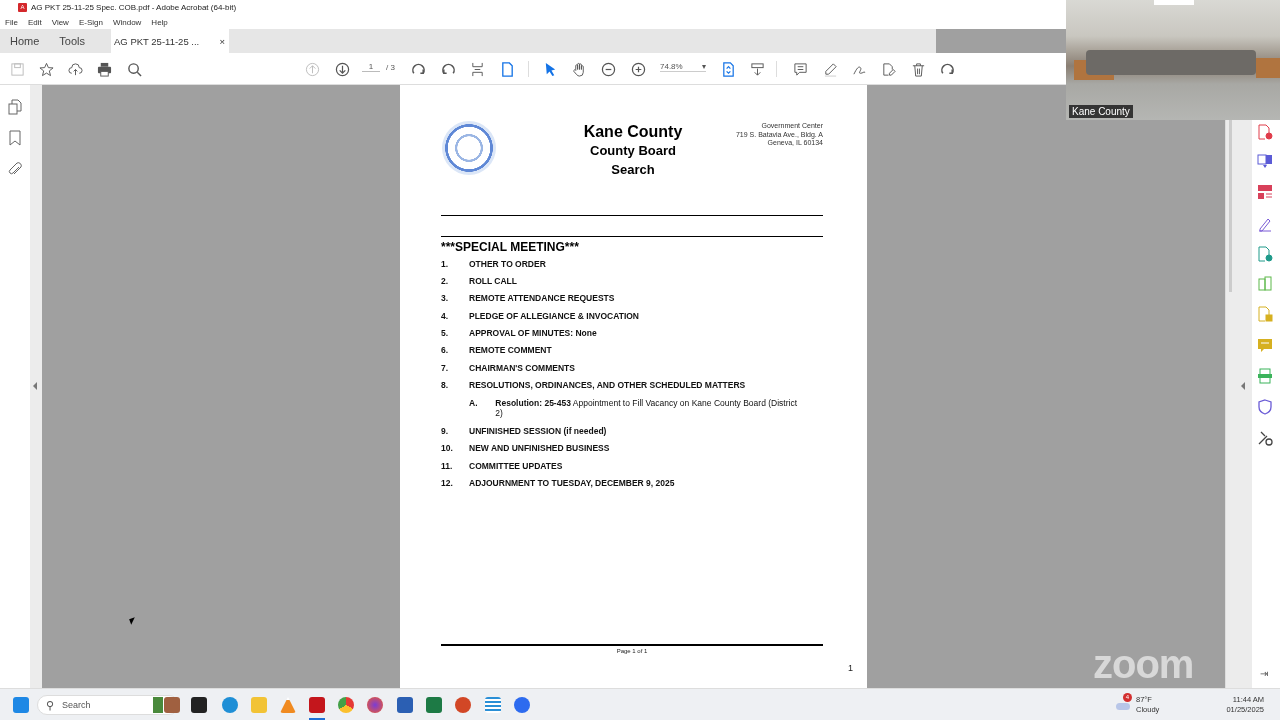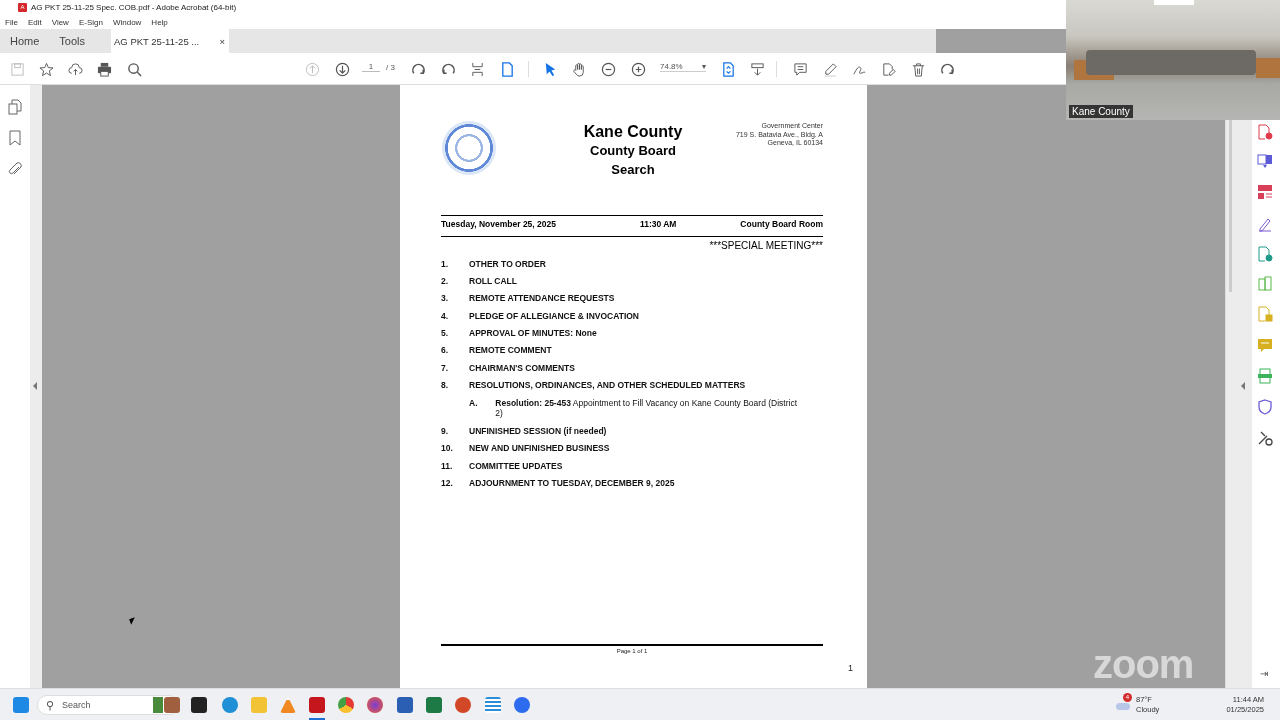--- a/index.html
+++ b/index.html
@@ -24,21 +24,21 @@
 .leftstrip .arr{position:absolute;top:297px;left:3px;width:0;height:0;border-top:4px solid transparent;border-bottom:4px solid transparent;border-right:4px solid #777}
 .docarea{position:absolute;left:42px;top:85px;width:1183px;height:603px;background:#a0a0a0}
 .page{position:absolute;left:400px;top:85px;width:467px;height:603px;background:#fff}
 .seal{position:absolute;left:42px;top:36px;width:54px;height:54px;border-radius:50%;background:radial-gradient(circle,#fff 0 30%,#9bb6e4 31% 36%,#fff 37% 55%,#5f88d6 56% 62%,#dbe6f7 63% 82%,#4b77cc 83% 100%)}
 .hdr-title{position:absolute;left:160px;top:37px;width:146px;text-align:center;font-weight:bold;color:#000}
 .hdr-title .t1{font-size:16px;line-height:19px}
 .hdr-title .t2{font-size:13px;line-height:19px}
 .hdr-addr{position:absolute;right:44px;top:37px;text-align:right;font-size:7px;line-height:8.5px;color:#333}
 .rule{position:absolute;left:41px;width:382px;height:1px;background:#000}
 .meetrow{position:absolute;left:41px;top:134px;width:382px;display:flex;justify-content:space-between;font-size:8.5px;font-weight:bold;color:#000}
-.special{position:absolute;left:41px;top:155px;width:382px;text-align:right;font-size:10px;font-weight:normal;color:#000}
+.special{position:absolute;left:41px;top:155px;width:382px;text-align:left;font-size:12px;font-weight:bold;color:#000}
 .item{position:absolute;left:41px;font-size:8.5px;font-weight:bold;color:#111;display:flex}
 .item .num{width:28px}
 .sub{position:absolute;left:69px;top:313px;font-size:8.5px;color:#111;display:flex;width:330px}
 .sub .num{width:27px;font-weight:bold}
 .sub .body{line-height:10px}
 .sub b{font-weight:bold}
 .footer{position:absolute;left:41px;top:559px;width:382px;height:1.5px;background:#000}
 .pageof{position:absolute;left:41px;top:563px;width:382px;text-align:center;font-size:6px;color:#222}
 .pnum{position:absolute;left:448px;top:578px;font-size:9px;color:#222}
 .rightstrip{position:absolute;left:1225px;top:120px;width:27px;height:568px;background:#ececec;border-left:1px solid #ddd}
@@ -257,25 +257,20 @@
     <div class="t1">Kane County</div>
     <div class="t2">County Board</div>
     <div class="t2">Search</div>
   </div>
   <div class="hdr-addr">
     <div>Government Center</div>
     <div>719 S. Batavia Ave., Bldg. A</div>
     <div>Geneva, IL 60134</div>
   </div>
   <div class="rule" style="top:130px"></div>
-  <div class="meetrow">
-    <span>Tuesday, November 25, 2025</span>
-    <span style="margin-left:20px">11:30 AM</span>
-    <span>County Board Room</span>
-  </div>
   <div class="rule" style="top:151px"></div>
   <div class="special">***SPECIAL MEETING***</div>
 
   <div class="item" style="top:174px">
       <span class="num">1.</span>
       <span>OTHER TO ORDER</span>
     </div>
   <div class="item" style="top:191px">
       <span class="num">2.</span>
       <span>ROLL CALL</span>

